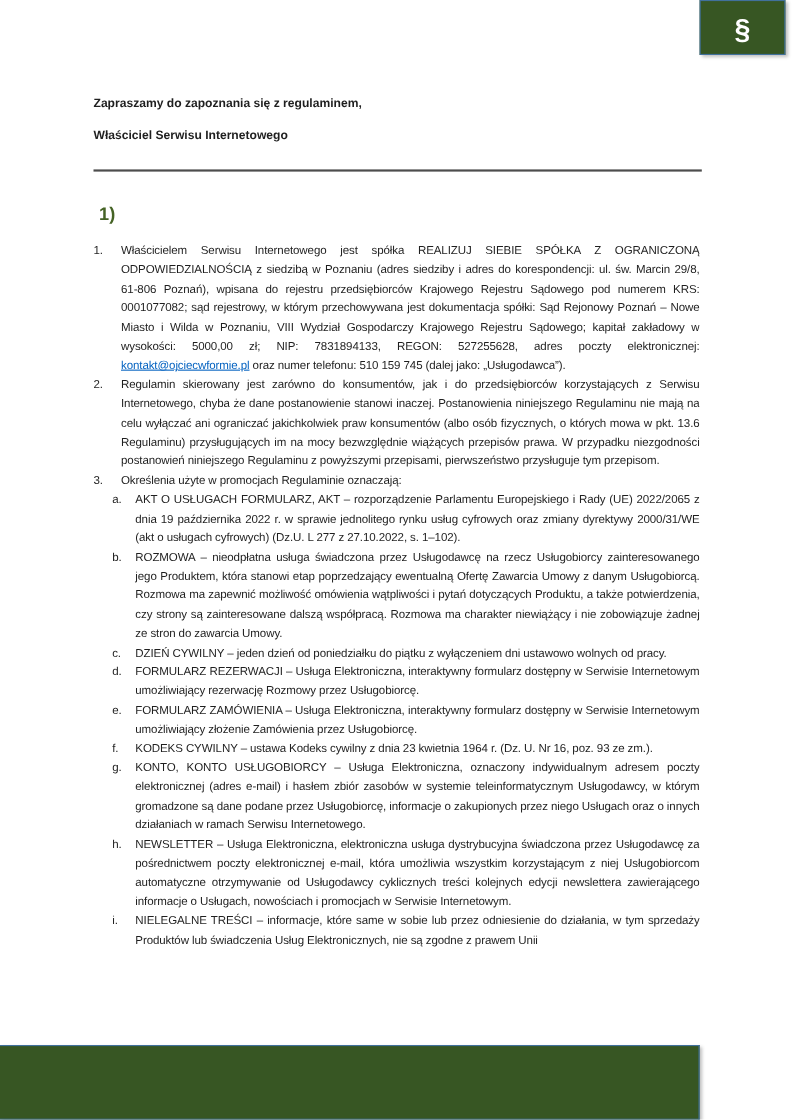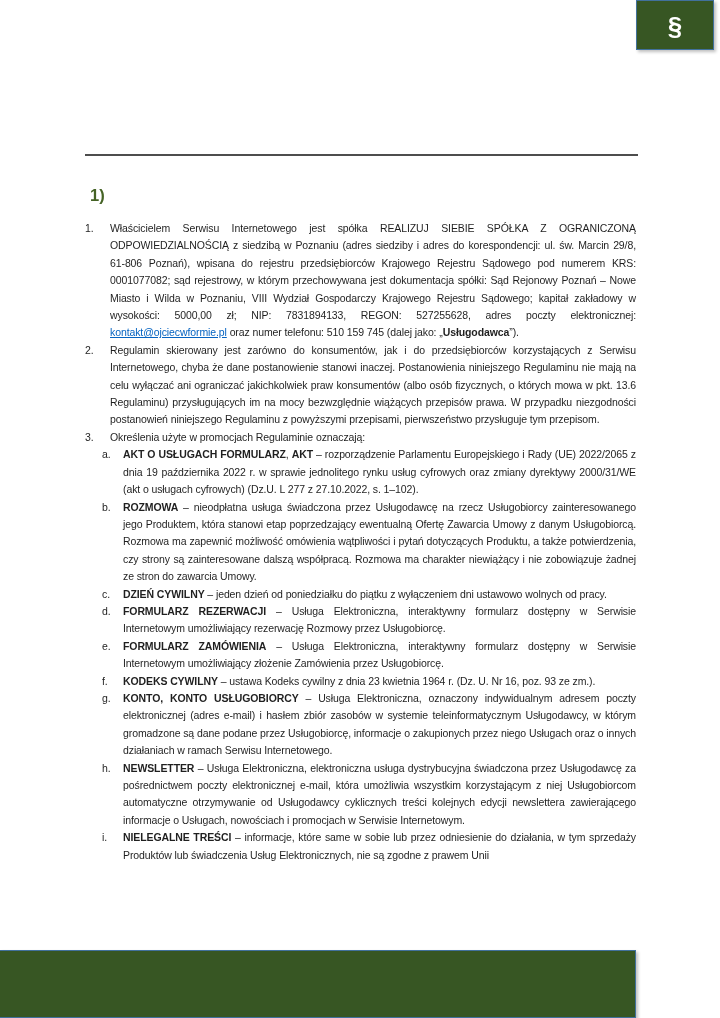--- a/index.html
+++ b/index.html
@@ -71,21 +71,21 @@
     font-size: 10.5px;
     line-height: 17.4px;
     letter-spacing: -0.1px;
   }
   .li-row { display: flex; align-items: flex-start; }
   .li-num { width: 25px; flex: 0 0 25px; }
   .li-body { flex: 1 1 auto; text-align: justify; }
   .sub-row { display: flex; align-items: flex-start; margin-left: 17px; }
   .sub-letter { width: 21px; flex: 0 0 21px; }
   .sub-body { flex: 1 1 auto; text-align: justify; }
-  .b { font-weight: bold; }
+  .b { font-weight: normal; }
   a.link { color: var(--link, #0563C1); cursor: pointer; }
 
   
   .footer-bar {
     position: absolute;
     left: 0; top: 950px;
     width: 636px; height: 68px;
     background: var(--accent, #375623);
     border: 1px solid var(--shape-border, #41719C);
     border-left: none;
@@ -96,20 +96,22 @@
 </head>
 <body>
 
 <div class="page" style="--accent: #375623; --heading: #456325; --shape-border: #41719C; --link: #0563C1;">
 
   <div class="corner-box">
     <span class="glyph">§</span>
   </div>
 
   <div class="intro">
+    <div>Zapraszamy do zapoznania się z regulaminem,</div>
+    <div>Właściciel Serwisu Internetowego</div>
   </div>
 
   <div class="rule"></div>
 
   <div class="section-heading">
     <span class="num">1)</span>
   </div>
 
   <div class="content" id="main-list">
       <div class="li-row">

